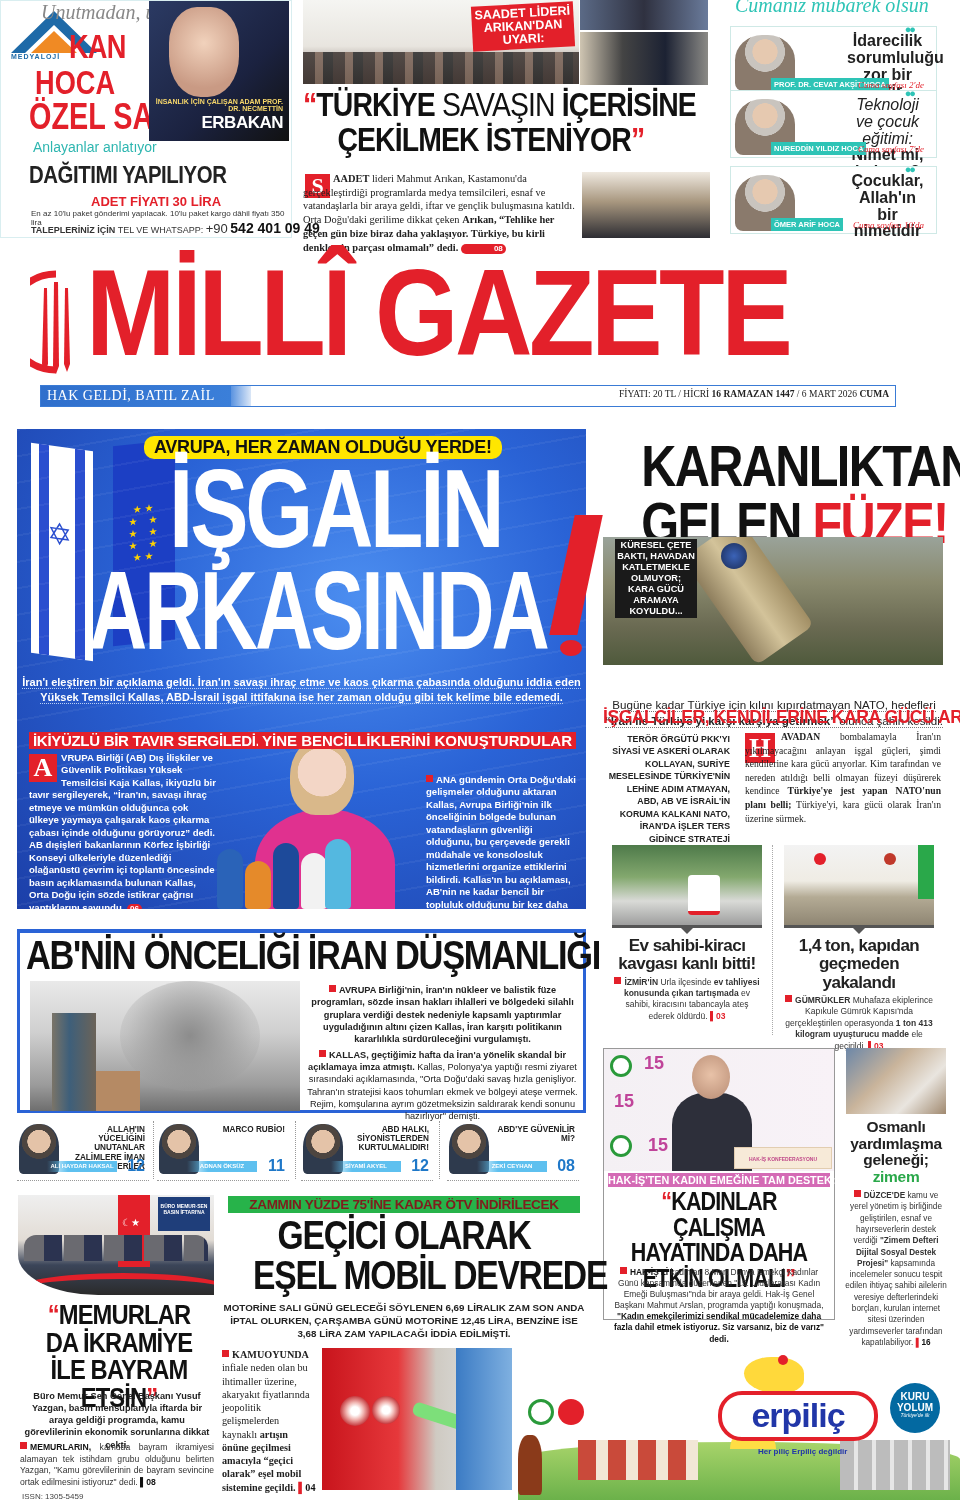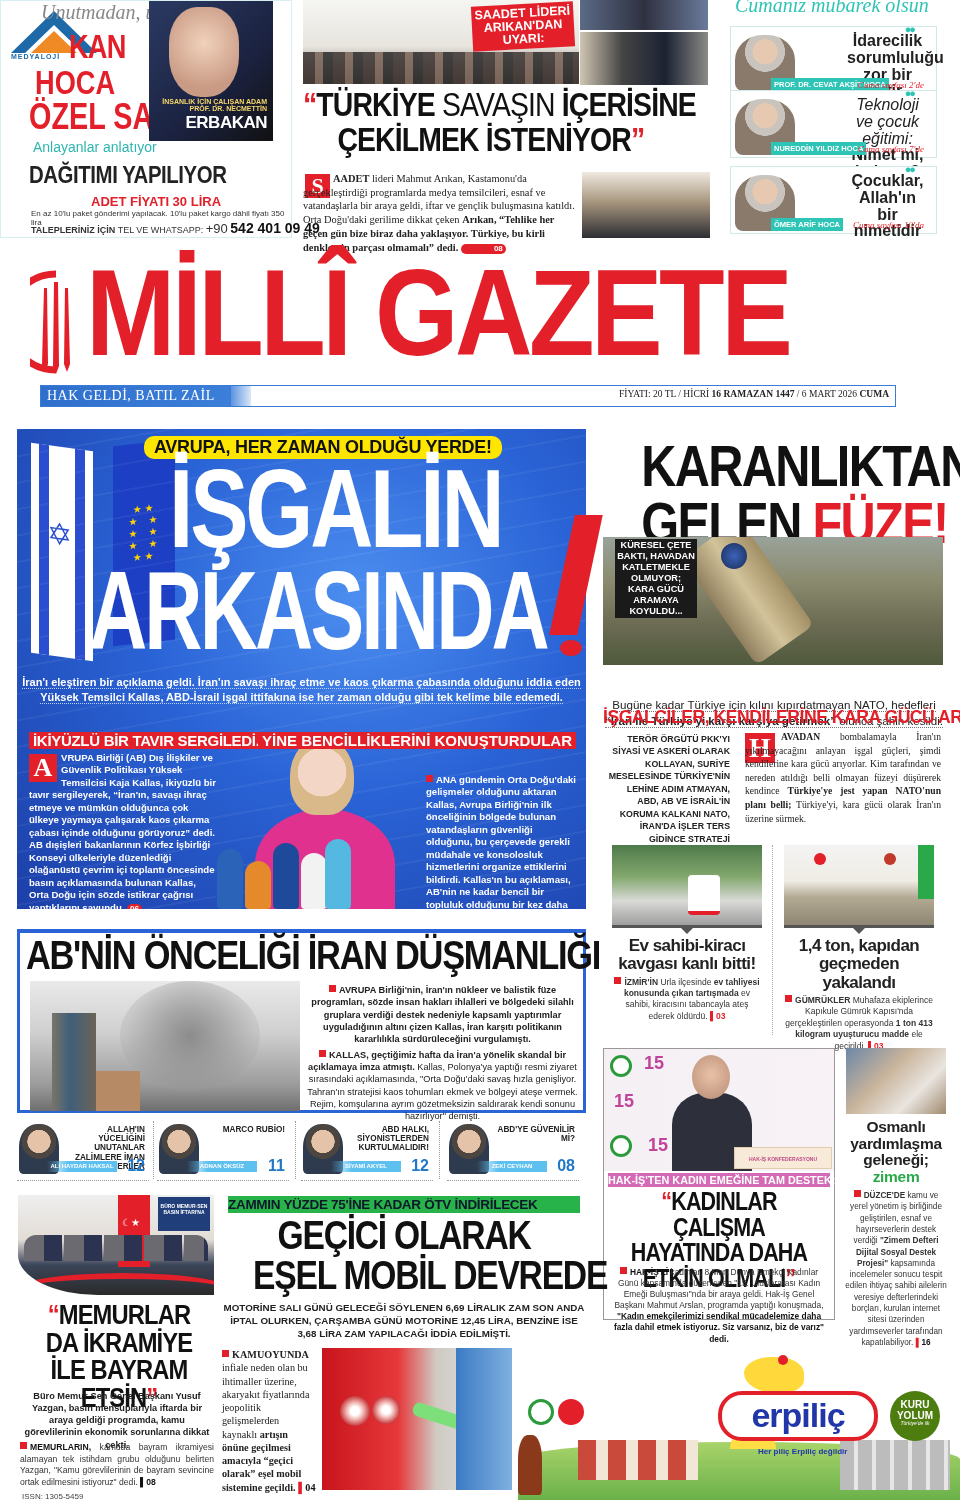--- a/index.html
+++ b/index.html
@@ -9,21 +9,21 @@
   .red { color: #e3202a; }
 
   
   .ad-box { left: 0; top: 0; width: 292px; height: 238px; border: 1px solid #d9eef0; background: #fff; }
   .logo-medya { left: 8px; top: 8px; width: 90px; height: 60px; }
   .ad-script { left: 40px; top: 0; font-family: "Liberation Serif", serif; font-style: italic; color: #888; font-size: 20px; }
   .ad-kan { left: 68px; top: 28px; font-size: 34px; color: #e3202a; font-weight: 700; letter-spacing: -1px; line-height: 1; transform: scaleX(0.8); transform-origin: left; }
   .ad-hoca { left: 34px; top: 64px; font-size: 34px; color: #e3202a; font-weight: 700; line-height: 1; transform: scaleX(0.8); transform-origin: left; }
   .ad-ozel { left: 28px; top: 98px; font-size: 36px; color: #e3202a; font-weight: 700; line-height: 1; transform: scaleX(0.8); transform-origin: left; }
   .ad-anlat { left: 32px; top: 138px; font-size: 14px; color: #2eb6b0; }
-  .ad-book { left: 148px; top: 0; width: 124px; height: 140px; background: linear-gradient(135deg,#2b3a63 0%,#1b2240 60%,#111 100%); }
+  .ad-book { left: 148px; top: 0; width: 140px; height: 140px; background: linear-gradient(135deg,#2b3a63 0%,#1b2240 60%,#111 100%); }
   .ad-book .face { position:absolute; left:20px; top:6px; width:70px; height:90px; border-radius: 40% 40% 45% 45%; background: radial-gradient(circle at 50% 40%, #f1d2bc, #c99a84 70%); }
   .ad-book .erb { position:absolute; left:4px; bottom:8px; right:6px; text-align:right; color:#fff; font-weight:700; font-size:17px; letter-spacing:-0.5px; }
   .ad-book .sub { position:absolute; right:6px; bottom:28px; color:#f6d66a; font-size:7px; font-weight:700; text-align:right; line-height:1.1; }
   .ad-dag { left: 28px; top: 160px; font-size: 24px; font-weight: 700; color: #222; letter-spacing: -0.5px; transform: scaleX(0.85); transform-origin: left; }
   .ad-adet { left: 90px; top: 193px; font-size: 13px; font-weight: 700; color: #e3202a; }
   .ad-enaz { left: 30px; top: 208px; font-size: 8px; color: #333; }
   .ad-tel { left: 30px; top: 219px; font-size: 9px; color: #333; white-space: nowrap; }
   .ad-tel b { font-size: 9px; }
   .ad-tel .phone { font-size: 14px; font-weight: 700; color: #111; }
   .ad-tel .pre { font-size: 13px; color: #333; }
@@ -160,40 +160,40 @@
   .mem-photo .screen { position:absolute; right:4px; top:2px; width:52px; height:34px; background:#1f3e7a; color:#fff; font-size:5px; font-weight:700; text-align:center; padding-top:6px; line-height:1.2; }
   .mem-photo .swoosh { position:absolute; left:-10px; bottom:-18px; width:230px; height:40px; border-top: 6px solid #e3202a; border-radius: 50%; }
   .mem-head { left: 24px; top: 1302px; width: 190px; text-align:center; font-size:27px; font-weight:700; line-height:1.02; letter-spacing:-1px; color:#111; transform: scaleX(0.88); }
   .mem-head .q { color:#e3202a; }
   .mem-deck { left: 20px; top: 1390px; width: 194px; text-align:center; font-size:9.2px; font-weight:700; line-height:1.32; color:#222; }
   .mem-body { left: 20px; top: 1442px; width: 194px; font-size:8.6px; line-height:1.35; color:#333; text-align:justify; }
   .mem-body b { font-weight:700; color:#111; }
   .issn { left: 22px; top: 1492px; font-size: 8px; color: #444; }
 
   
-  .zam-tag { left: 228px; top: 1196px; width: 352px; background:#27b34a; color:#0f172a; font-size:13.5px; font-weight:700; text-align:left; padding: 1px 0; white-space:nowrap; letter-spacing:-0.3px; }
+  .zam-tag { left: 228px; top: 1196px; width: 352px; background:#27b34a; color:#7f1d1d; font-size:13.5px; font-weight:700; text-align:center; padding: 1px 0; white-space:nowrap; letter-spacing:-0.3px; }
   .zam-head { left: 220px; top: 1215px; width: 368px; text-align:center; font-size:41px; font-weight:700; line-height:0.98; letter-spacing:-1.5px; color:#111; transform: scaleX(0.82); white-space:nowrap; }
   .zam-deck { left: 222px; top: 1302px; width: 364px; text-align:center; font-size:9.8px; font-weight:700; line-height:1.32; color:#222; }
   .zam-body { left: 222px; top: 1348px; width: 94px; font-family:"Liberation Serif",serif; font-size:10.2px; line-height:1.3; color:#222; }
   .zam-body b { font-weight:700; }
   .zam-photo { left: 322px; top: 1348px; width: 190px; height: 142px; background: linear-gradient(90deg,#c8141c 0%,#e6383b 40%,#cfcac2 60%,#e5ecef 100%); overflow:hidden; }
   .zam-photo .lamp { position:absolute; left:18px; top:48px; width:30px; height:30px; border-radius:50%; background: radial-gradient(circle,#fff 0 20%,#f1b7b3 40%,#b9141b 80%); }
   .zam-photo .lamp2 { position:absolute; left:50px; top:48px; width:28px; height:28px; border-radius:50%; background: radial-gradient(circle,#fff 0 20%,#f1b7b3 40%,#b9141b 80%); }
   .zam-photo .nozzle { position:absolute; left:90px; top:62px; width:60px; height:14px; background:#7ddf7a; border-radius:6px; transform: rotate(18deg); }
   .zam-photo .jacket { position:absolute; right:0; top:0; width:56px; height:142px; background: linear-gradient(90deg,#3b7bc4,#7fb0e0); }
 
   
   .erp { left: 518px; top: 1355px; width: 442px; height: 145px; background: #fff; overflow: hidden; }
   .erp .hills { position:absolute; left:0; right:0; bottom:0; height:58px; background: linear-gradient(180deg,#a8d46a,#6bb14a); border-radius: 50% 50% 0 0 / 30% 30% 0 0; }
   .erp .sun { position:absolute; left:212px; top:72px; width:46px; height:22px; border-radius: 46px 46px 0 0; background:#ffdd44; }
   .erp .logo { position:absolute; left:200px; top:36px; width:160px; height:50px; border-radius: 24px; background:#fff; border: 4px solid #e3202a; color:#2136a8; font-size:34px; font-weight:700; text-align:center; line-height:40px; letter-spacing:-1px; }
   .erp .chick { position:absolute; left:226px; top:2px; width:60px; height:36px; background:#ffd93b; border-radius: 50% 50% 40% 60%; }
   .erp .comb { position:absolute; left:260px; top:0; width:10px; height:10px; background:#e3202a; border-radius:50%; }
   .erp .slog { position:absolute; left:240px; top:92px; color:#2136a8; font-size:8px; font-weight:700; }
-  .erp .kuru { position:absolute; right:20px; top:36px; width:50px; height:50px; border-radius:50%; background:#4d7c0f; color:#fff; font-size:10px; font-weight:700; text-align:center; line-height:1.05; padding-top:9px; }
+  .erp .kuru { position:absolute; right:20px; top:28px; width:50px; height:50px; border-radius:50%; background:#0369a1; color:#fff; font-size:10px; font-weight:700; text-align:center; line-height:1.05; padding-top:9px; }
   .erp .kuru small { display:block; font-size:5px; font-weight:400; font-style:italic; }
   .erp .b1 { position:absolute; left:10px; top:44px; width:26px; height:26px; border-radius:50%; border:3px solid #2a9a3a; }
   .erp .b2 { position:absolute; left:40px; top:44px; width:26px; height:26px; border-radius:50%; background:#e3202a; }
   .erp .town { position:absolute; left:60px; bottom:20px; width:120px; height:40px; background: repeating-linear-gradient(90deg,#c94a3a 0 18px,#f2e7d6 18px 30px); }
   .erp .factory { position:absolute; right:10px; bottom:10px; width:110px; height:50px; background: repeating-linear-gradient(90deg,#bcbcbc 0 14px,#e6e6e6 14px 18px); }
   .erp .rooster { position:absolute; left:0; top:80px; width:24px; height:60px; background:#8a3a1a; border-radius: 40% 40% 10% 10%; }
 </style>
 </head>
 <body>
 

